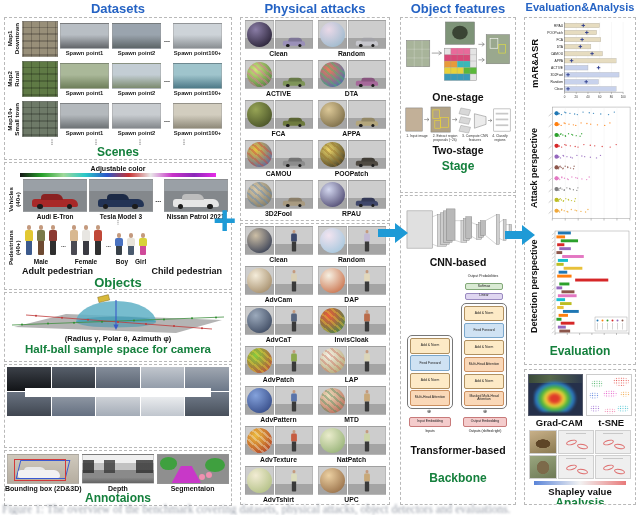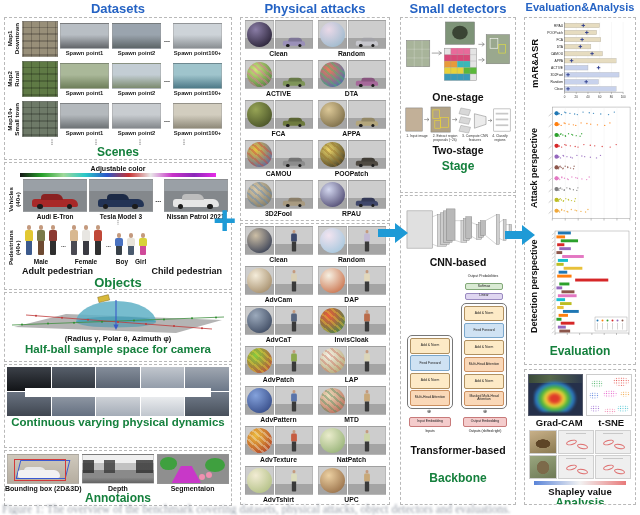--- a/index.html
+++ b/index.html
@@ -139,21 +139,21 @@
 .cbarr{height:3.5px;margin:2px 6px 1px;background:linear-gradient(90deg,#5a84d8,#f2f2f2 50%,#e87a7a)}
 .shaplbl{font-size:9.5px;font-weight:bold;text-align:center}
 
 .caption{position:absolute;left:2px;top:503px;width:636px;font-family:"Liberation Serif",serif;font-size:11.5px;color:#4a5568;opacity:.55;filter:blur(1.1px);white-space:nowrap;overflow:hidden}
 </style>
 </head>
 <body>
 
 <div class="ttl" id="t-datasets">Datasets</div>
 <div class="ttl" id="t-attacks">Physical attacks</div>
-<div class="ttl" id="t-detectors">Small detectors</div>
+<div class="ttl" id="t-detectors">Object features</div>
 <div class="ttl" id="t-eval">Evaluation&amp;Analysis</div>
 
 <div class="box b-scenes">
   <div id="scene-rows">
       <div class="scn-row">
         <div class="mlab">
           <span class="vtxt">Map1</span>
           <span class="vtxt">Downtown</span>
         </div>
         <div class="mapimg" style="background-color: rgb(152, 143, 121);"></div>
@@ -378,21 +378,20 @@
       <div class="dthumb" style="background: linear-gradient(rgb(132, 141, 154), rgb(85, 95, 109));"></div>
       <div class="dthumb" style="background: linear-gradient(rgb(193, 198, 205), rgb(141, 151, 165));"></div>
       <div class="dthumb" style="background: linear-gradient(rgb(160, 167, 177), rgb(108, 120, 137));"></div>
       <div class="dthumb" style="background: linear-gradient(rgb(106, 115, 129), rgb(63, 70, 80));"></div>
       <div class="dthumb" style="background: linear-gradient(rgb(151, 159, 170), rgb(101, 112, 129));"></div>
       <div class="dthumb" style="background: linear-gradient(rgb(216, 219, 223), rgb(164, 172, 183));"></div>
       <div class="dthumb" style="background: linear-gradient(rgb(244, 245, 246), rgb(192, 198, 206));"></div>
       <div class="dthumb" style="background: linear-gradient(rgb(115, 125, 140), rgb(72, 80, 91));"></div>
       <div class="dyn-strip"></div>
     </div>
-  <div class="blab f115">Continuous varying physical dynamics</div>
 </div>
 
 <div class="box b-annot">
   <div class="ann-row">
     <div class="acell">
       <div class="aimg bb">
           <i class="r3d"></i>
           <i class="cb2"></i>
           <i class="bd2"></i>
           <i class="r2d"></i>

